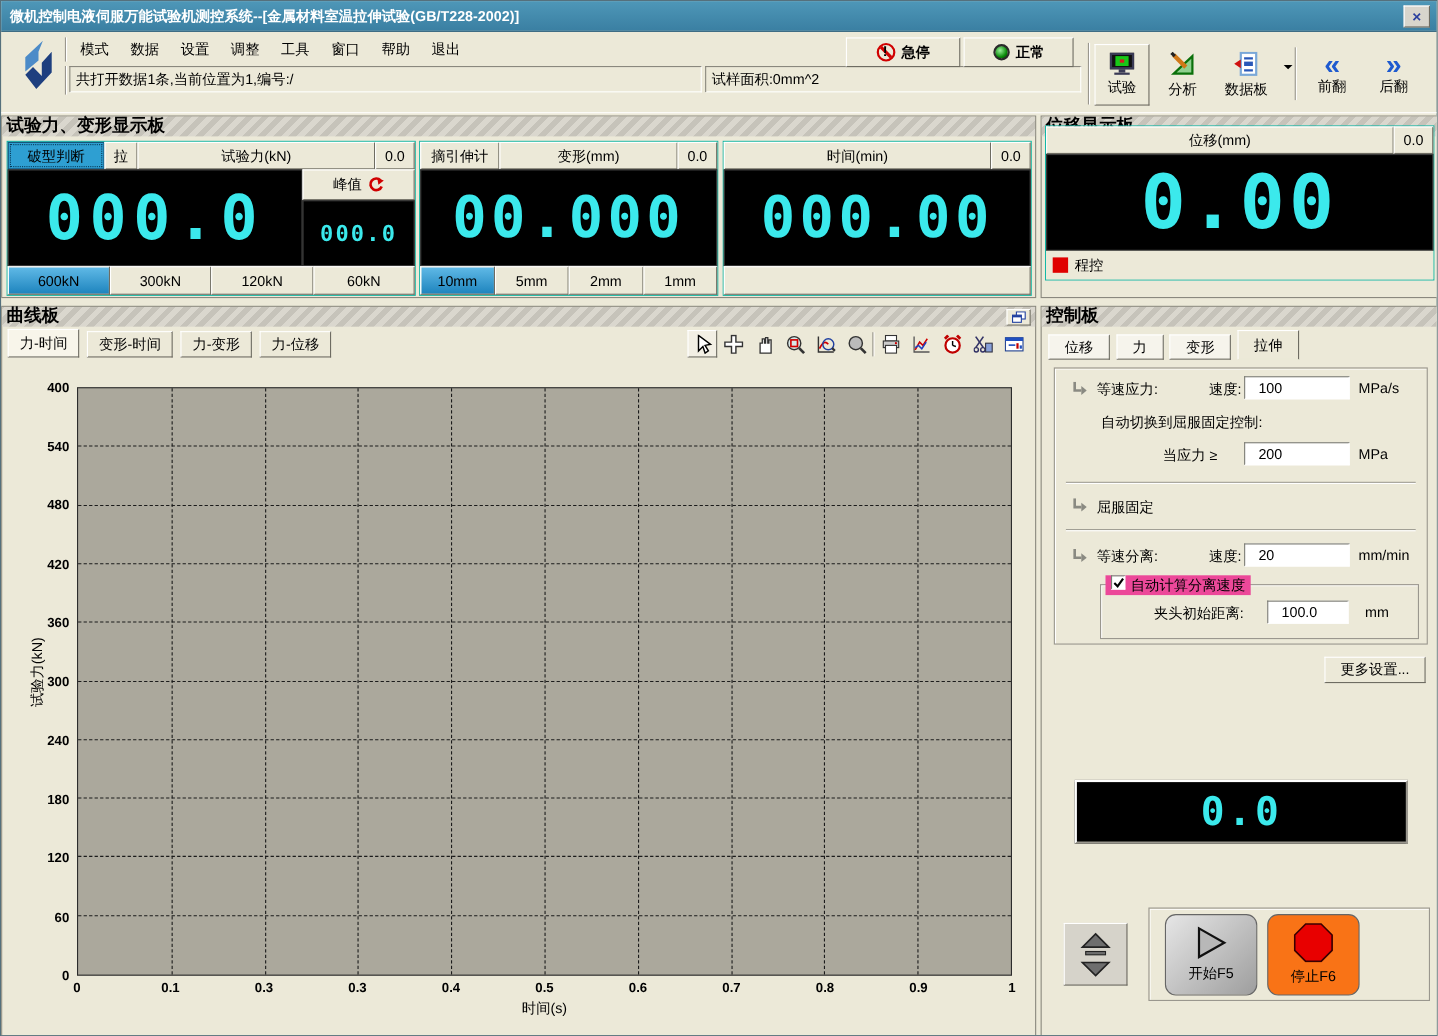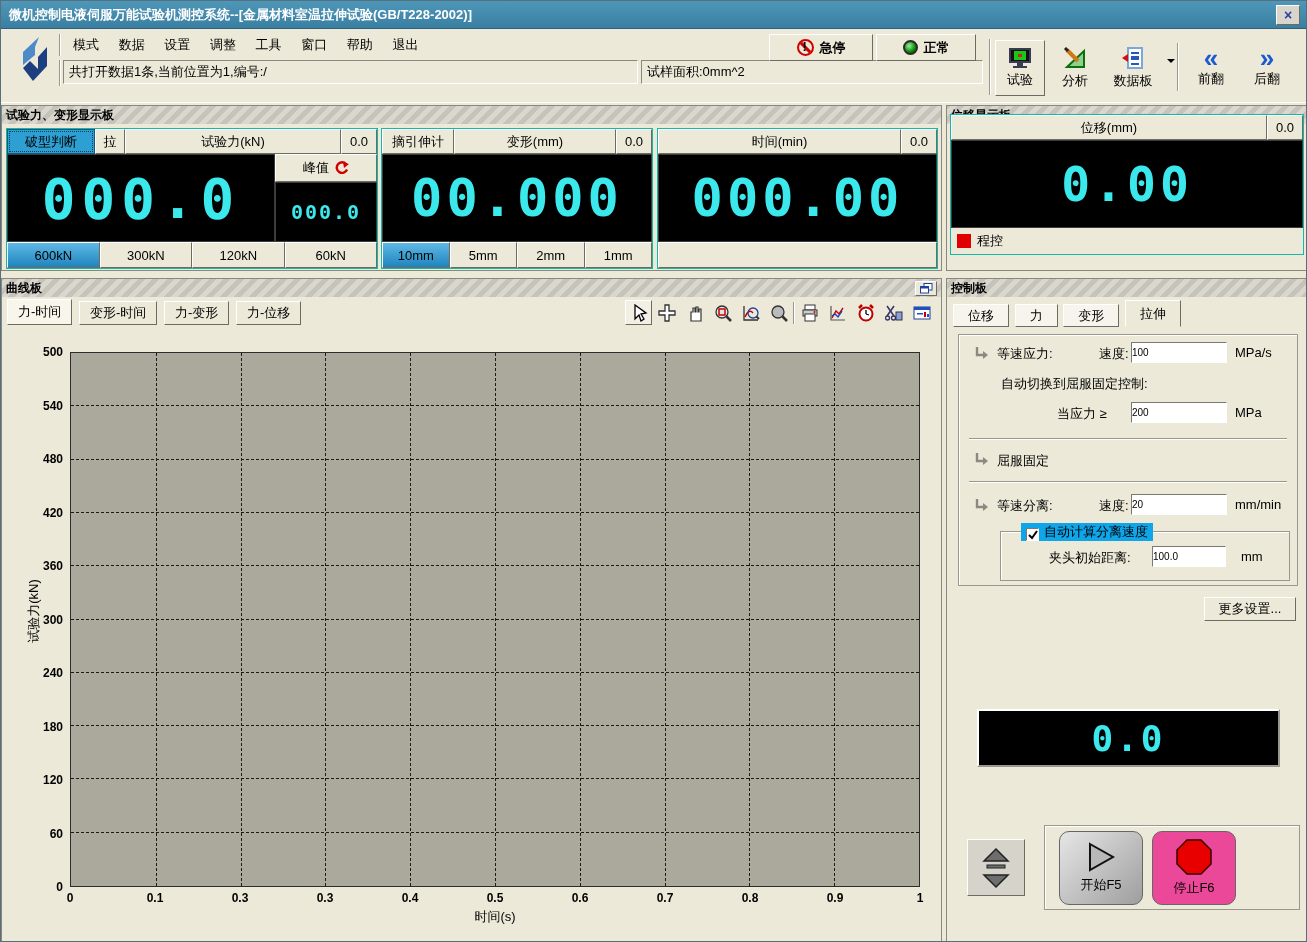--- a/index.html
+++ b/index.html
@@ -4,21 +4,21 @@
 <style>
 *{margin:0;padding:0;box-sizing:border-box;}
 html,body{background:#9a9a9a;}
 #app{position:relative;width:1307px;height:942px;background:#ECE9D8;font-family:"Liberation Sans","DejaVu Sans",sans-serif;font-size:13px;color:#000;overflow:hidden;border:1px solid #55707c;}
 .abs{position:absolute;}
 .titlebar{position:absolute;left:0;top:0;width:1307px;height:28px;background:linear-gradient(180deg,#4E97B8,#3A7FA2);color:#fff;font-weight:bold;display:flex;align-items:center;padding-left:8px;border-bottom:1px solid #2c607c;}
 .closebtn{position:absolute;right:6px;top:4px;width:24px;height:20px;background:#D8D5CC;border:1px solid;border-color:#fff #6e6c62 #6e6c62 #fff;color:#2b3f9e;font-weight:bold;font-size:14px;display:flex;align-items:center;justify-content:center;cursor:default;}
 .raised{background:#ECE9D8;border:1px solid;border-color:#FFFFFF #6e6c62 #6e6c62 #FFFFFF;}
 .panel{position:absolute;background:#ECE9D8;border:1px solid #8a887e;}
 .hatch{background:repeating-linear-gradient(-45deg,#dad7ce 0 5px,#c6c3ba 5px 10px);}
-.panel-h{height:18px;line-height:18px;font-weight:bold;font-size:12px;padding-left:4px;}
+.panel-h{height:18px;line-height:18px;font-weight:bold;font-size:16px;padding-left:4px;}
 .vsep{position:absolute;width:2px;border-left:1px solid #9a978e;border-right:1px solid #fff;}
 .menu-item{display:inline-block;padding:0 8px;line-height:24px;}
 .statusfld{position:absolute;height:24px;line-height:22px;padding-left:5px;background:#ECE9D8;border:1px solid;border-color:#8a887e #fff #fff #8a887e;}
 .tbtn{position:absolute;display:flex;align-items:center;justify-content:center;gap:6px;font-weight:bold;}
 .icobtn{display:flex;flex-direction:column;align-items:center;justify-content:center;gap:3px;width:52px;height:56px;}
 .bluearr{color:#1E5ACF;font-weight:bold;font-size:26px;line-height:18px;}
 .grp{position:absolute;display:flex;flex-direction:column;border:1px solid #14b8a6;box-shadow:inset 1px 1px 0 #fff;}
 .g-h{display:flex;height:25px;}
 .g-mid{display:flex;flex:1;}
 .g-r{display:flex;height:26px;}
@@ -32,24 +32,24 @@
 .tab-active{background:#F8F5EA;height:26px;line-height:24px;}
 .ct-btn{width:27px;height:25px;display:flex;align-items:center;justify-content:center;border:1px solid transparent;}
 .ct-sel{border-color:#fff #6e6c62 #6e6c62 #fff;background:#F2EFE4;}
 .plot{position:absolute;background:#ABA89C;border:1px solid #2c2c2c;}
 .hgrid{position:absolute;left:0;right:0;border-top:1px dashed #1b1b1b;}
 .vgrid{position:absolute;top:0;bottom:0;border-left:1px dashed #1b1b1b;}
 .ytick{position:absolute;right:3px;transform:translateY(50%);font-size:12px;font-weight:bold;}
 .xtick{position:absolute;transform:translateX(-50%);font-size:12px;font-weight:bold;}
 .ctab{display:inline-block;height:23px;line-height:21px;padding:0 14px;background:#F6F4EC;border:1px solid;border-color:#fff #6e6c62 #6e6c62 #fff;margin-right:2px;vertical-align:bottom;}
 .ctab-active{background:#ECE9D8;height:27px;line-height:25px;border-bottom-color:#ECE9D8;}
-.inpt{background:#fff;border:1px solid;border-color:#7a7a72 #fff #fff #7a7a72;height:21px;padding:1px 0;font-size:10px;font-family:"Liberation Sans","DejaVu Sans",sans-serif;}
+.inpt{background:#fff;border:1px solid;border-color:#7a7a72 #fff #fff #7a7a72;height:21px;padding:1px 12px;font-size:13px;font-family:"Liberation Sans","DejaVu Sans",sans-serif;}
 .sepline{position:absolute;border-top:1px solid #9a978e;border-bottom:1px solid #fff;height:2px;}
 .fieldset{position:absolute;border:1px solid #9a978e;box-shadow:inset 1px 1px 0 #fff;}
-.legend{position:absolute;top:-9px;left:20px;background:#0ea5e9;padding:0 5px;display:flex;align-items:flex-end;gap:5px;}
+.legend{position:absolute;top:-9px;left:4px;background:#ec4899;padding:0 5px;display:flex;align-items:flex-start;gap:5px;}
 .chk{width:13px;height:13px;background:#fff;border:1px solid;border-color:#7a7a72 #fff #fff #7a7a72;display:flex;align-items:center;justify-content:center;}
 .roundbtn{position:absolute;border:1px solid #666;border-radius:10px;display:flex;flex-direction:column;align-items:center;justify-content:center;gap:4px;}
 .lbl{position:absolute;white-space:nowrap;}
 </style>
 </head>
 <body>
 
 <div id="app">
 
   <div class="titlebar">
@@ -211,21 +211,21 @@
 
   <div class="panel" style="left:945px;top:104px;width:362px;height:166px;">
     <div class="panel-h hatch">位移显示板</div>
     <div class="grp" style="left:3px;top:8px;width:354px;height:141px;">
       <div class="g-h">
         <div class="hdrcell raised" style="flex:1;">位移(mm)</div>
         <div class="hdrcell raised" style="width:36px;">0.0</div>
       </div>
       <div class="g-mid">
         <div class="disp" style="flex:1;">
-          <span class="seg" style="font-size:48px;letter-spacing:4px;text-align:center;">0.00</span>
+          <span class="seg" style="font-size:68px;letter-spacing:4px;text-align:center;">0.00</span>
         </div>
       </div>
       <div class="g-r" style="align-items:center;padding-left:6px;gap:6px;background:#ECE9D8;">
         <span style="width:14px;height:14px;background:#E00000;display:inline-block;"></span>
         <span>程控</span>
       </div>
     </div>
   </div>
 
   <div class="panel" style="left:0;top:277px;width:941px;height:665px;">
@@ -351,21 +351,21 @@
         <span class="ytick" style="bottom: 0%;">0</span>
         <span class="ytick" style="bottom: 10%;">60</span>
         <span class="ytick" style="bottom: 20%;">120</span>
         <span class="ytick" style="bottom: 30%;">180</span>
         <span class="ytick" style="bottom: 40%;">240</span>
         <span class="ytick" style="bottom: 50%;">300</span>
         <span class="ytick" style="bottom: 60%;">360</span>
         <span class="ytick" style="bottom: 70%;">420</span>
         <span class="ytick" style="bottom: 80%;">480</span>
         <span class="ytick" style="bottom: 90%;">540</span>
-        <span class="ytick" style="bottom: 100%;">500</span>
+        <span class="ytick" style="bottom: 100%;">400</span>
       </div>
     <div class="abs" style="left:68px;top:612px;width:850px;height:16px;">
         <span class="xtick" style="left: 0%;">0</span>
         <span class="xtick" style="left: 10%; text-align: center;">0.1</span>
         <span class="xtick" style="left: 20%;">0.3</span>
         <span class="xtick" style="left: 30%;">0.3</span>
         <span class="xtick" style="left: 40%;">0.4</span>
         <span class="xtick" style="left: 50%;">0.5</span>
         <span class="xtick" style="left: 60%;">0.6</span>
         <span class="xtick" style="left: 70%;">0.7</span>
@@ -452,21 +452,21 @@
       </svg>
     </div>
 
     <div class="abs" style="left:97px;top:546px;width:256px;height:85px;border:1px solid #9a978e;box-shadow:inset 1px 1px 0 #fff;">
       <div class="roundbtn" style="left:14px;top:5px;width:84px;height:74px;background:linear-gradient(135deg,#E6E6E6,#9E9E9E);">
         <svg width="30" height="30" viewBox="0 0 30 30">
             <polygon points="4,2 27,15 4,28" fill="#B8B8B8" stroke="#111" stroke-width="2"></polygon>
           </svg>
         <span>开始F5</span>
       </div>
-      <div class="roundbtn" style="left:107px;top:5px;width:84px;height:74px;background:#ec4899;">
+      <div class="roundbtn" style="left:107px;top:5px;width:84px;height:74px;background:#f97316;">
         <svg width="36" height="36" viewBox="0 0 36 36">
             <polygon points="11,1 25,1 35,11 35,25 25,35 11,35 1,25 1,11" fill="#E80000" stroke="#3a0000" stroke-width="1.5"></polygon>
           </svg>
         <span>停止F6</span>
       </div>
     </div>
   </div>
 
 </div>
 

